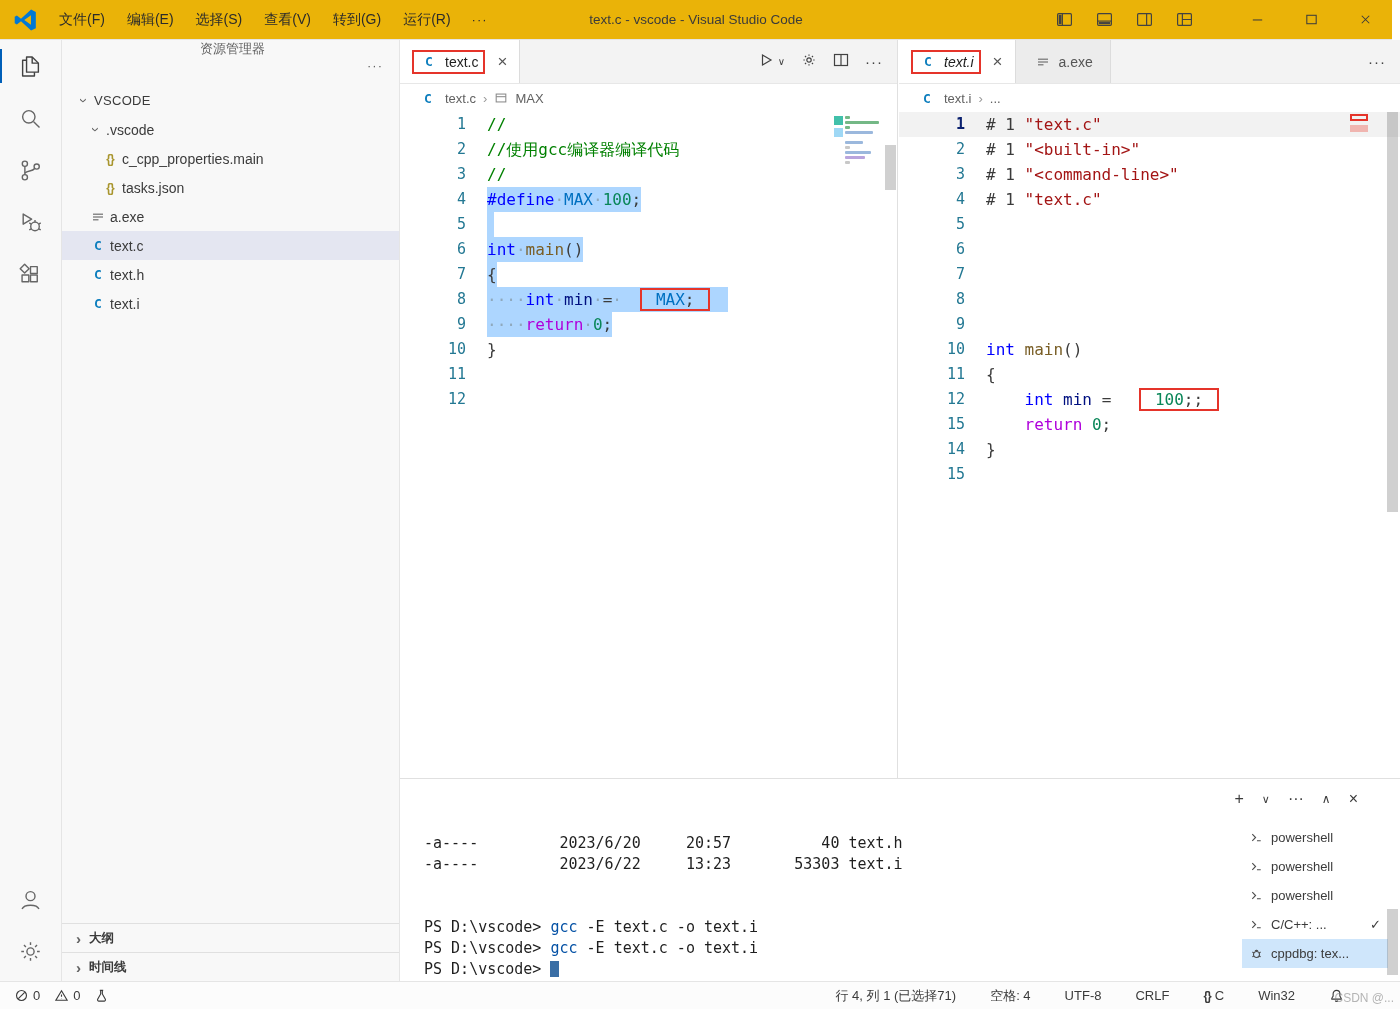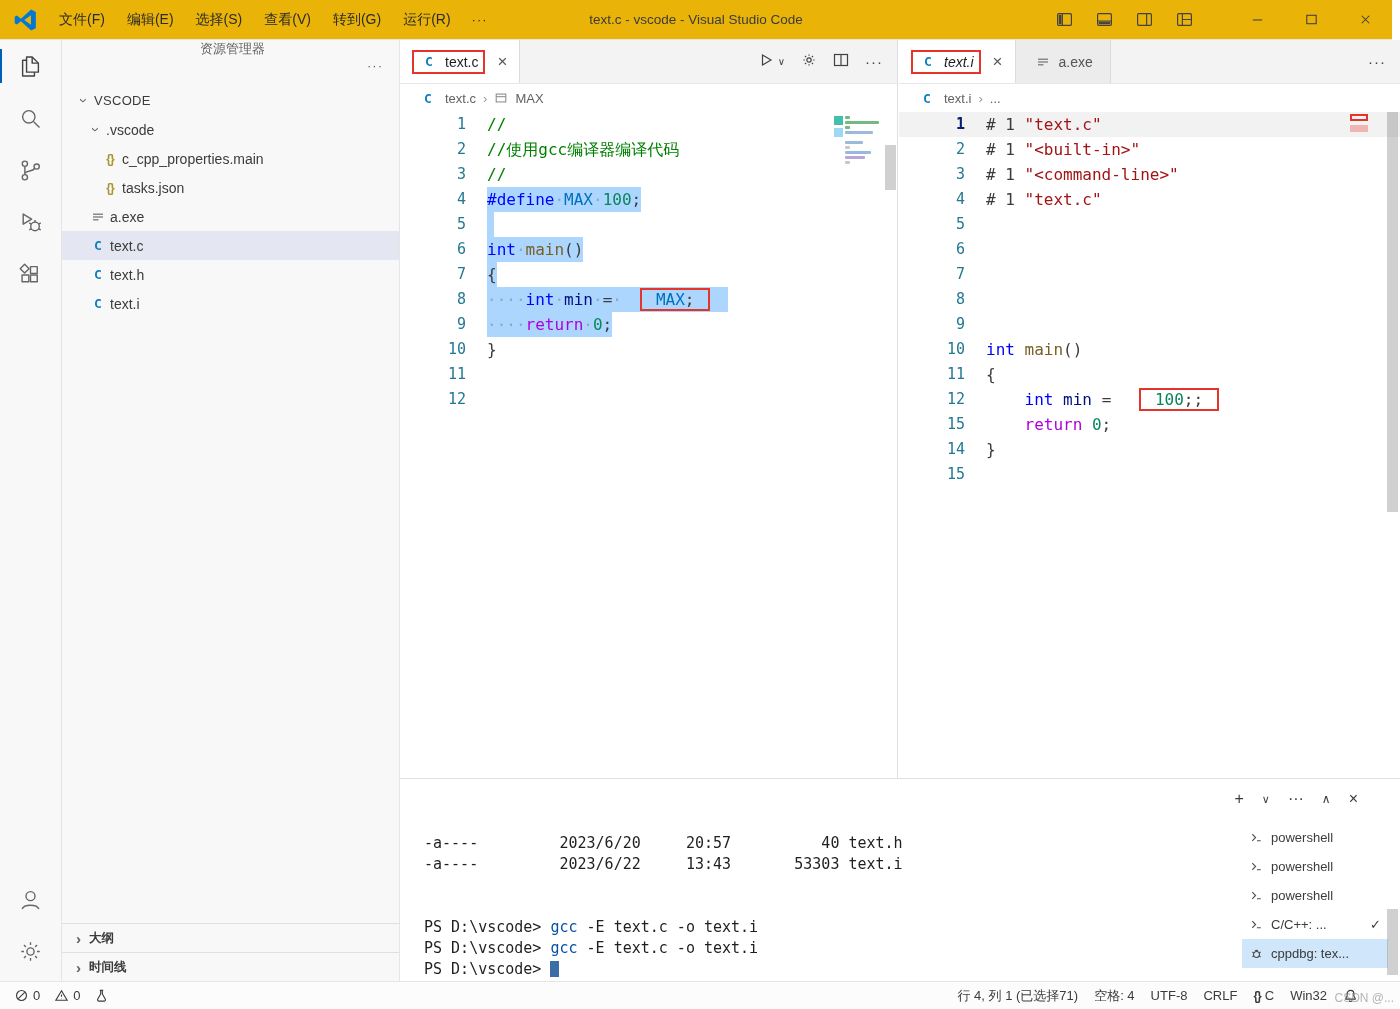--- a/index.html
+++ b/index.html
@@ -111,21 +111,21 @@
 .sessions{position:absolute;right:12px;top:44px;width:146px;}
 .session{height:29px;display:flex;align-items:center;gap:7px;padding:0 7px;font-size:13px;color:#3b3b3b;cursor:pointer;white-space:nowrap;}
 .session.selected{background:#cfe6fb;}
 .s-icon{display:inline-flex;flex:none;}
 .sic{width:15px;height:15px;fill:none;stroke:#4d4d4d;stroke-width:1.2;}
 .s-check{margin-left:auto;color:#3b3b3b;font-size:13px;}
 
 
 .statusbar{position:absolute;left:0;right:0;bottom:0;height:28px;background:#fcfcfc;border-top:1px solid #e5e5e5;display:flex;align-items:center;font-size:13px;color:#3b3b3b;}
 .sbar-left{display:flex;align-items:center;gap:14px;padding-left:14px;}
-.sbar-right{margin-left:auto;display:flex;align-items:center;gap:16px;padding-right:42px;}
+.sbar-right{margin-left:auto;display:flex;align-items:center;gap:34px;padding-right:56px;}
 .sb-item{display:flex;align-items:center;gap:4px;cursor:pointer;white-space:nowrap;}
 .sb-item .sic{stroke:#3b3b3b;}
 .brc{font-weight:700;font-size:12px;letter-spacing:-1px;}
 .watermark{position:absolute;right:6px;bottom:4px;font-size:12px;color:rgba(120,120,120,.55);pointer-events:none;}
 </style>
 </head>
 <body>
 
 <div class="window">
 
@@ -446,21 +446,21 @@
       <span class="panel-actions">
         <span class="pa">+</span>
         <span class="pa" style="font-size:11px;">∨</span>
         <span class="pa">···</span>
         <span class="pa" style="font-size:12px;">∧</span>
         <span class="pa">×</span>
       </span>
     </div>
     <div class="terminal" id="terminal">
         <div class="term-line"><span class="tt-t">-a----         2023/6/20     20:57          40 text.h</span></div>
-        <div class="term-line"><span class="tt-t">-a----         2023/6/22     13:43       53303 text.i</span></div>
+        <div class="term-line"><span class="tt-t">-a----         2023/6/22     13:23       53303 text.i</span></div>
         <div class="term-line">&nbsp;</div>
         <div class="term-line">&nbsp;</div>
         <div class="term-line"><span class="tt-t">PS D:\vscode&gt; </span><span class="tt-cmd">gcc</span><span class="tt-t"> -E text.c -o text.i</span></div>
         <div class="term-line"><span class="tt-t">PS D:\vscode&gt; </span><span class="tt-cmd">gcc</span><span class="tt-t"> -E text.c -o text.i</span></div>
         <div class="term-line"><span class="tt-t">PS D:\vscode&gt; </span><span class="term-cursor"></span></div>
       </div>
     <div class="sessions" id="sessions">
         <div class="session">
           <span class="s-icon">
             <svg class="sic" viewBox="0 0 16 16">

